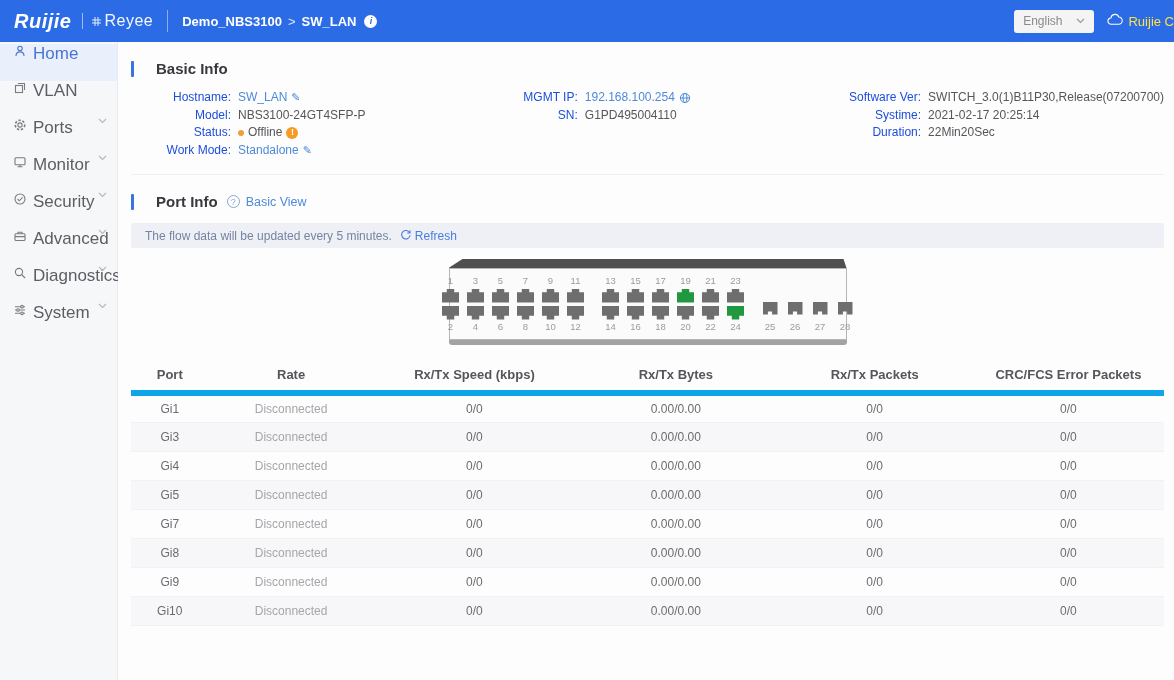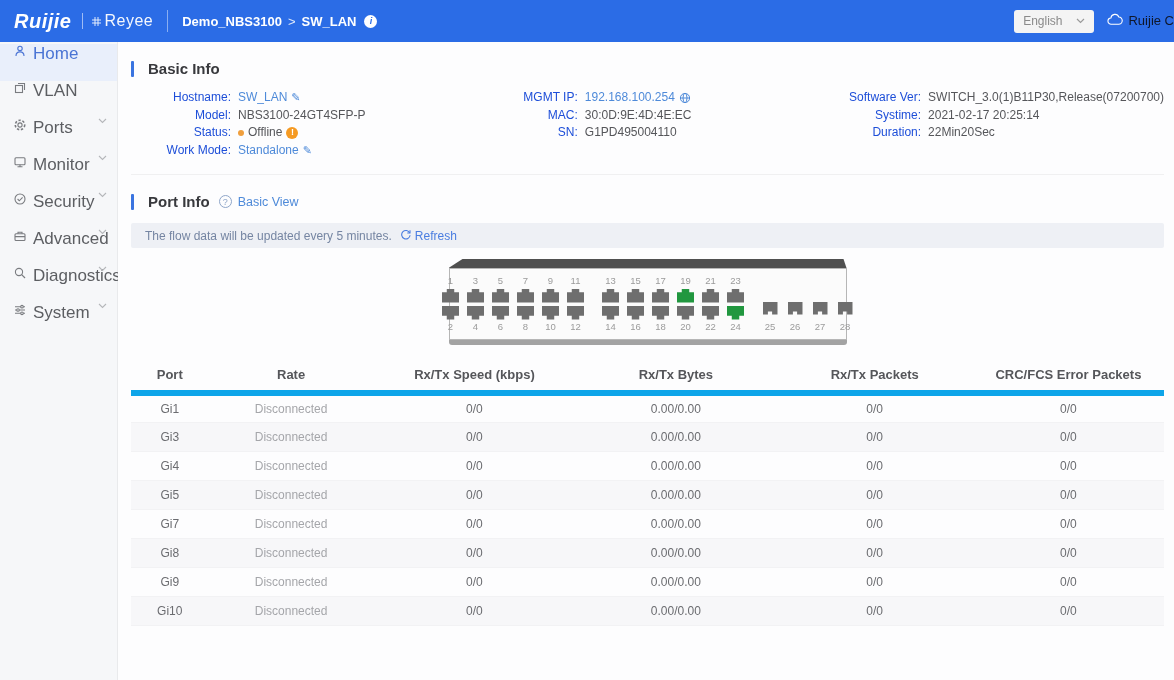--- a/index.html
+++ b/index.html
@@ -11,35 +11,35 @@
   .logo-ruijie { font-size:20px; font-weight:bold; font-style:italic; letter-spacing:.5px; }
   .logo-sep { width:1px; height:16px; background:rgba(255,255,255,.55); margin:0 9px 0 11px; }
   .logo-reyee { font-size:16px; letter-spacing:.5px; display:flex; align-items:center; gap:3px; opacity:.95; }
   .hdr-div { width:1px; height:22px; background:rgba(255,255,255,.45); margin:0 14px; }
   .breadcrumb { display:flex; align-items:center; gap:6px; color:#fff; font-size:13px; font-weight:bold; }
   .crumb-sep { font-weight:normal; opacity:.85; }
   .info-badge { width:13px; height:13px; border-radius:50%; background:#fff; color:#2b6ce6; font-size:9px; font-weight:bold; display:inline-flex; align-items:center; justify-content:center; margin-left:2px; font-style:italic; }
   .hdr-spacer { flex:1; }
   .lang-select { background:#f4f4f4; border-radius:3px; height:23px; padding:0 9px; display:flex; align-items:center; gap:14px; color:#8a8a8a; font-size:12px; cursor:pointer; }
   .lang-chev svg { display:block; }
-  .cloud-link { display:flex; gap:5px; color:#0f172a; font-size:13px; margin-left:13px; }
+  .cloud-link { display:flex; align-items:center; gap:5px; color:#fde047; font-size:13px; margin-left:13px; }
 
   
   .sidebar { position:absolute; top:42px; left:0; width:118px; bottom:0; background:#f6f7f9; border-right:1px solid #e9eaec; padding-top:2px; }
   .side-item { height:37px; display:flex; align-items:flex-start; padding:0 8px 0 13px; color:#5c5e62; font-size:17px; cursor:pointer; position:relative; }
   .side-item .side-icon { display:flex; align-items:center; margin-right:6px; color:#7a7c80; }
   .side-item.active { background:#e9effb; color:#4a74d4; }
   .side-item.active .side-icon { color:#4a74d4; }
   .chev { position:absolute; right:10px; color:#b5b7ba; display:flex; }
 
   
   .main { position:absolute; top:42px; left:118px; right:0; bottom:0; background:#fdfdfe; padding:0 10px 0 13px; overflow:hidden; }
   .sec-title { display:flex; align-items:center; padding-top:18px; }
   .accent { width:3px; height:16px; background:#3a74e0; border-radius:1px; }
-  .sec-title h2 { font-size:15px; color:#38393d; margin-left:14px; font-weight:bold; }
+  .sec-title h2 { font-size:15px; color:#38393d; margin-left:22px; font-weight:bold; }
   .q-icon { width:13px; height:13px; border-radius:50%; border:1px solid #8fa6c9; color:#8fa6c9; font-size:9px; display:inline-flex; align-items:center; justify-content:center; margin-left:9px; }
   .panel-view { color:#4e8ad9; font-size:12.5px; margin-left:6px; text-decoration:none; cursor:pointer; }
 
   .info-grid { display:flex; margin-top:14px; font-size:12px; }
   .ig-col1 { width:368px; } .ig-col2 { width:352px; } .ig-col3 { flex:1; }
   .ig-row { display:flex; align-items:center; margin-bottom:4.5px; line-height:13px; }
   .ig-label { color:#1d4ed8; text-align:right; flex:0 0 auto; }
   .ig-col1 .ig-label { width:100px; } .ig-col2 .ig-label { width:90px; } .ig-col3 .ig-label { width:92px; }
   .ig-val { margin-left:7px; color:#55565a; display:flex; align-items:center; gap:4px; }
   .link { color:#4e8ad9; cursor:pointer; text-decoration:none; }
@@ -266,24 +266,20 @@
           <span class="globe-icon">
               <svg width="12" height="12" viewBox="0 0 12 12">
                 <circle cx="6" cy="6" r="4.6" fill="none" stroke="currentColor" stroke-width="1"></circle>
                 <ellipse cx="6" cy="6" rx="2" ry="4.6" fill="none" stroke="currentColor" stroke-width="1"></ellipse>
                 <path d="M1.4 6h9.2" stroke="currentColor" stroke-width="1"></path>
               </svg>
             </span>
         </span>
       </div>
       <div class="ig-row">
-        <span class="ig-label">MAC:</span>
-        <span class="ig-val">30:0D:9E:4D:4E:EC</span>
-      </div>
-      <div class="ig-row">
         <span class="ig-label">SN:</span>
         <span class="ig-val">G1PD495004110</span>
       </div>
     </div>
     <div class="ig-col3">
       <div class="ig-row">
         <span class="ig-label">Software Ver:</span>
         <span class="ig-val">SWITCH_3.0(1)B11P30,Release(07200700)</span>
       </div>
       <div class="ig-row">

